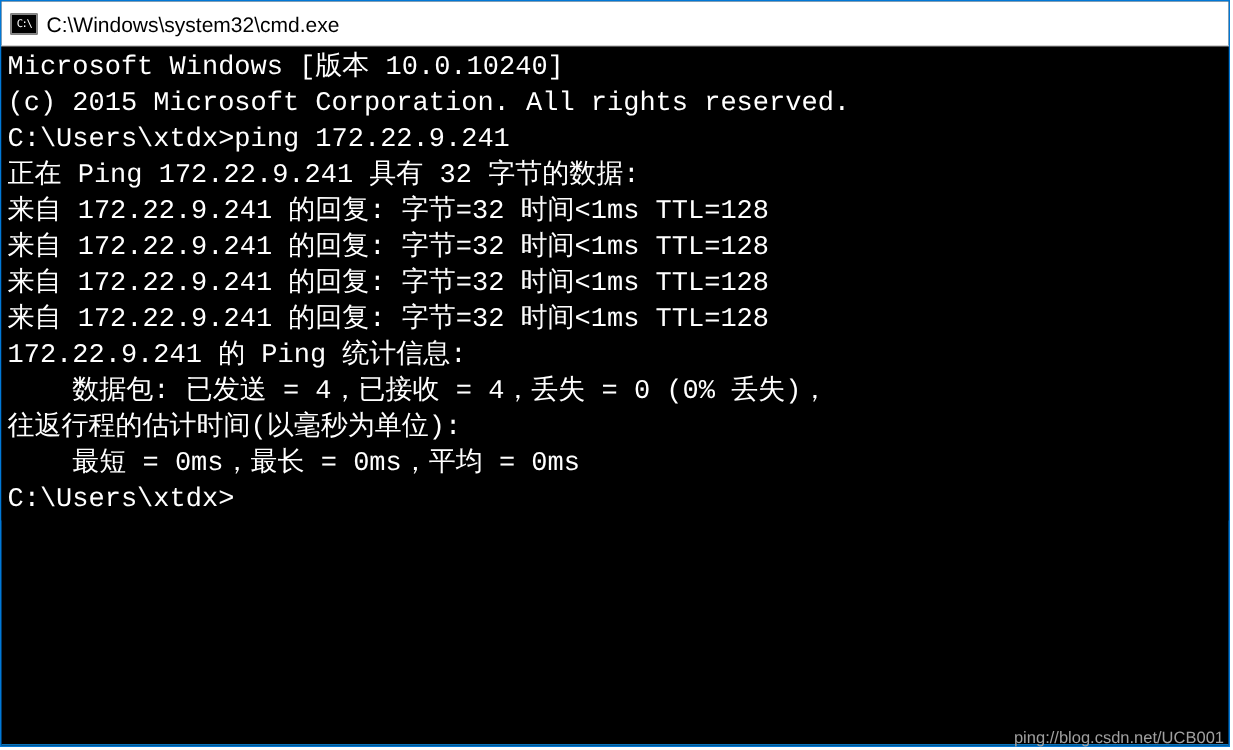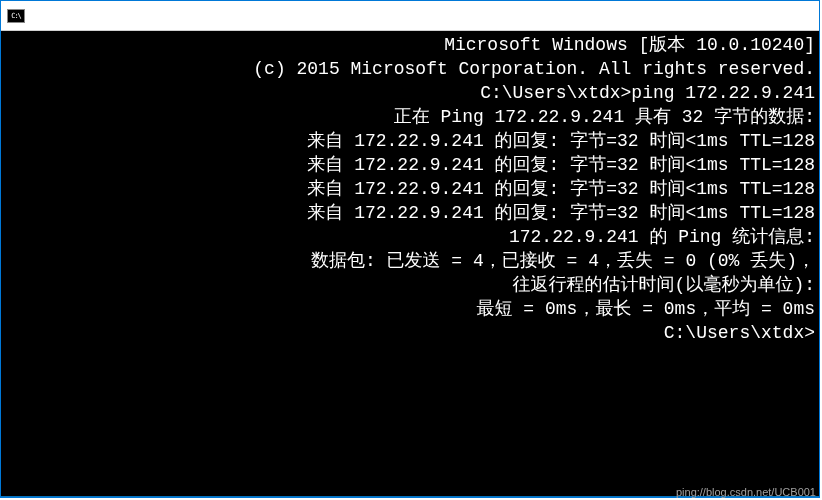--- a/index.html
+++ b/index.html
@@ -63,41 +63,41 @@
       color: #fff;
       padding: 2px 4px;
       font-size: 18px;
       line-height: 24px;
       font-family: "NSimSun", "SimSun", "Consolas", "Courier New", monospace;
       white-space: pre;
       letter-spacing: 0px;
     }
     .terminal .line {
       display: block;
-      text-align: right;
     }
     .watermark {
       position: absolute;
       bottom: 2px;
       right: 6px;
       font-family: Arial, sans-serif;
       font-size: 11px;
       color: #a0a0a0;
     }
     .cursor {
       display: inline-block;
     }
   </style>
 </head>
 <body>
 
 <div class="window">
 
   <div class="titlebar">
     <div class="titlebar-icon">C:\</div>
+    <div class="titlebar-text">C:\Windows\system32\cmd.exe</div>
   </div>
 
   <div class="terminal"><span class="line">Microsoft Windows [版本 10.0.10240]</span><span class="line">(c) 2015 Microsoft Corporation. All rights reserved.</span><span class="line"></span><span class="line">C:\Users\xtdx&gt;ping 172.22.9.241</span><span class="line"></span><span class="line">正在 Ping 172.22.9.241 具有 32 字节的数据:</span><span class="line">来自 172.22.9.241 的回复: 字节=32 时间&lt;1ms TTL=128</span><span class="line">来自 172.22.9.241 的回复: 字节=32 时间&lt;1ms TTL=128</span><span class="line">来自 172.22.9.241 的回复: 字节=32 时间&lt;1ms TTL=128</span><span class="line">来自 172.22.9.241 的回复: 字节=32 时间&lt;1ms TTL=128</span><span class="line"></span><span class="line">172.22.9.241 的 Ping 统计信息:</span><span class="line">    数据包: 已发送 = 4，已接收 = 4，丢失 = 0 (0% 丢失)，</span><span class="line">往返行程的估计时间(以毫秒为单位):</span><span class="line">    最短 = 0ms，最长 = 0ms，平均 = 0ms</span><span class="line"></span><span class="line"><span>C:\Users\xtdx&gt;</span><span class="cursor"></span></span></div>
 
   <div class="bottom-border"></div>
 </div>
 
 <div class="watermark">ping://blog.csdn.net/UCB001</div>
 
 </body></html>

